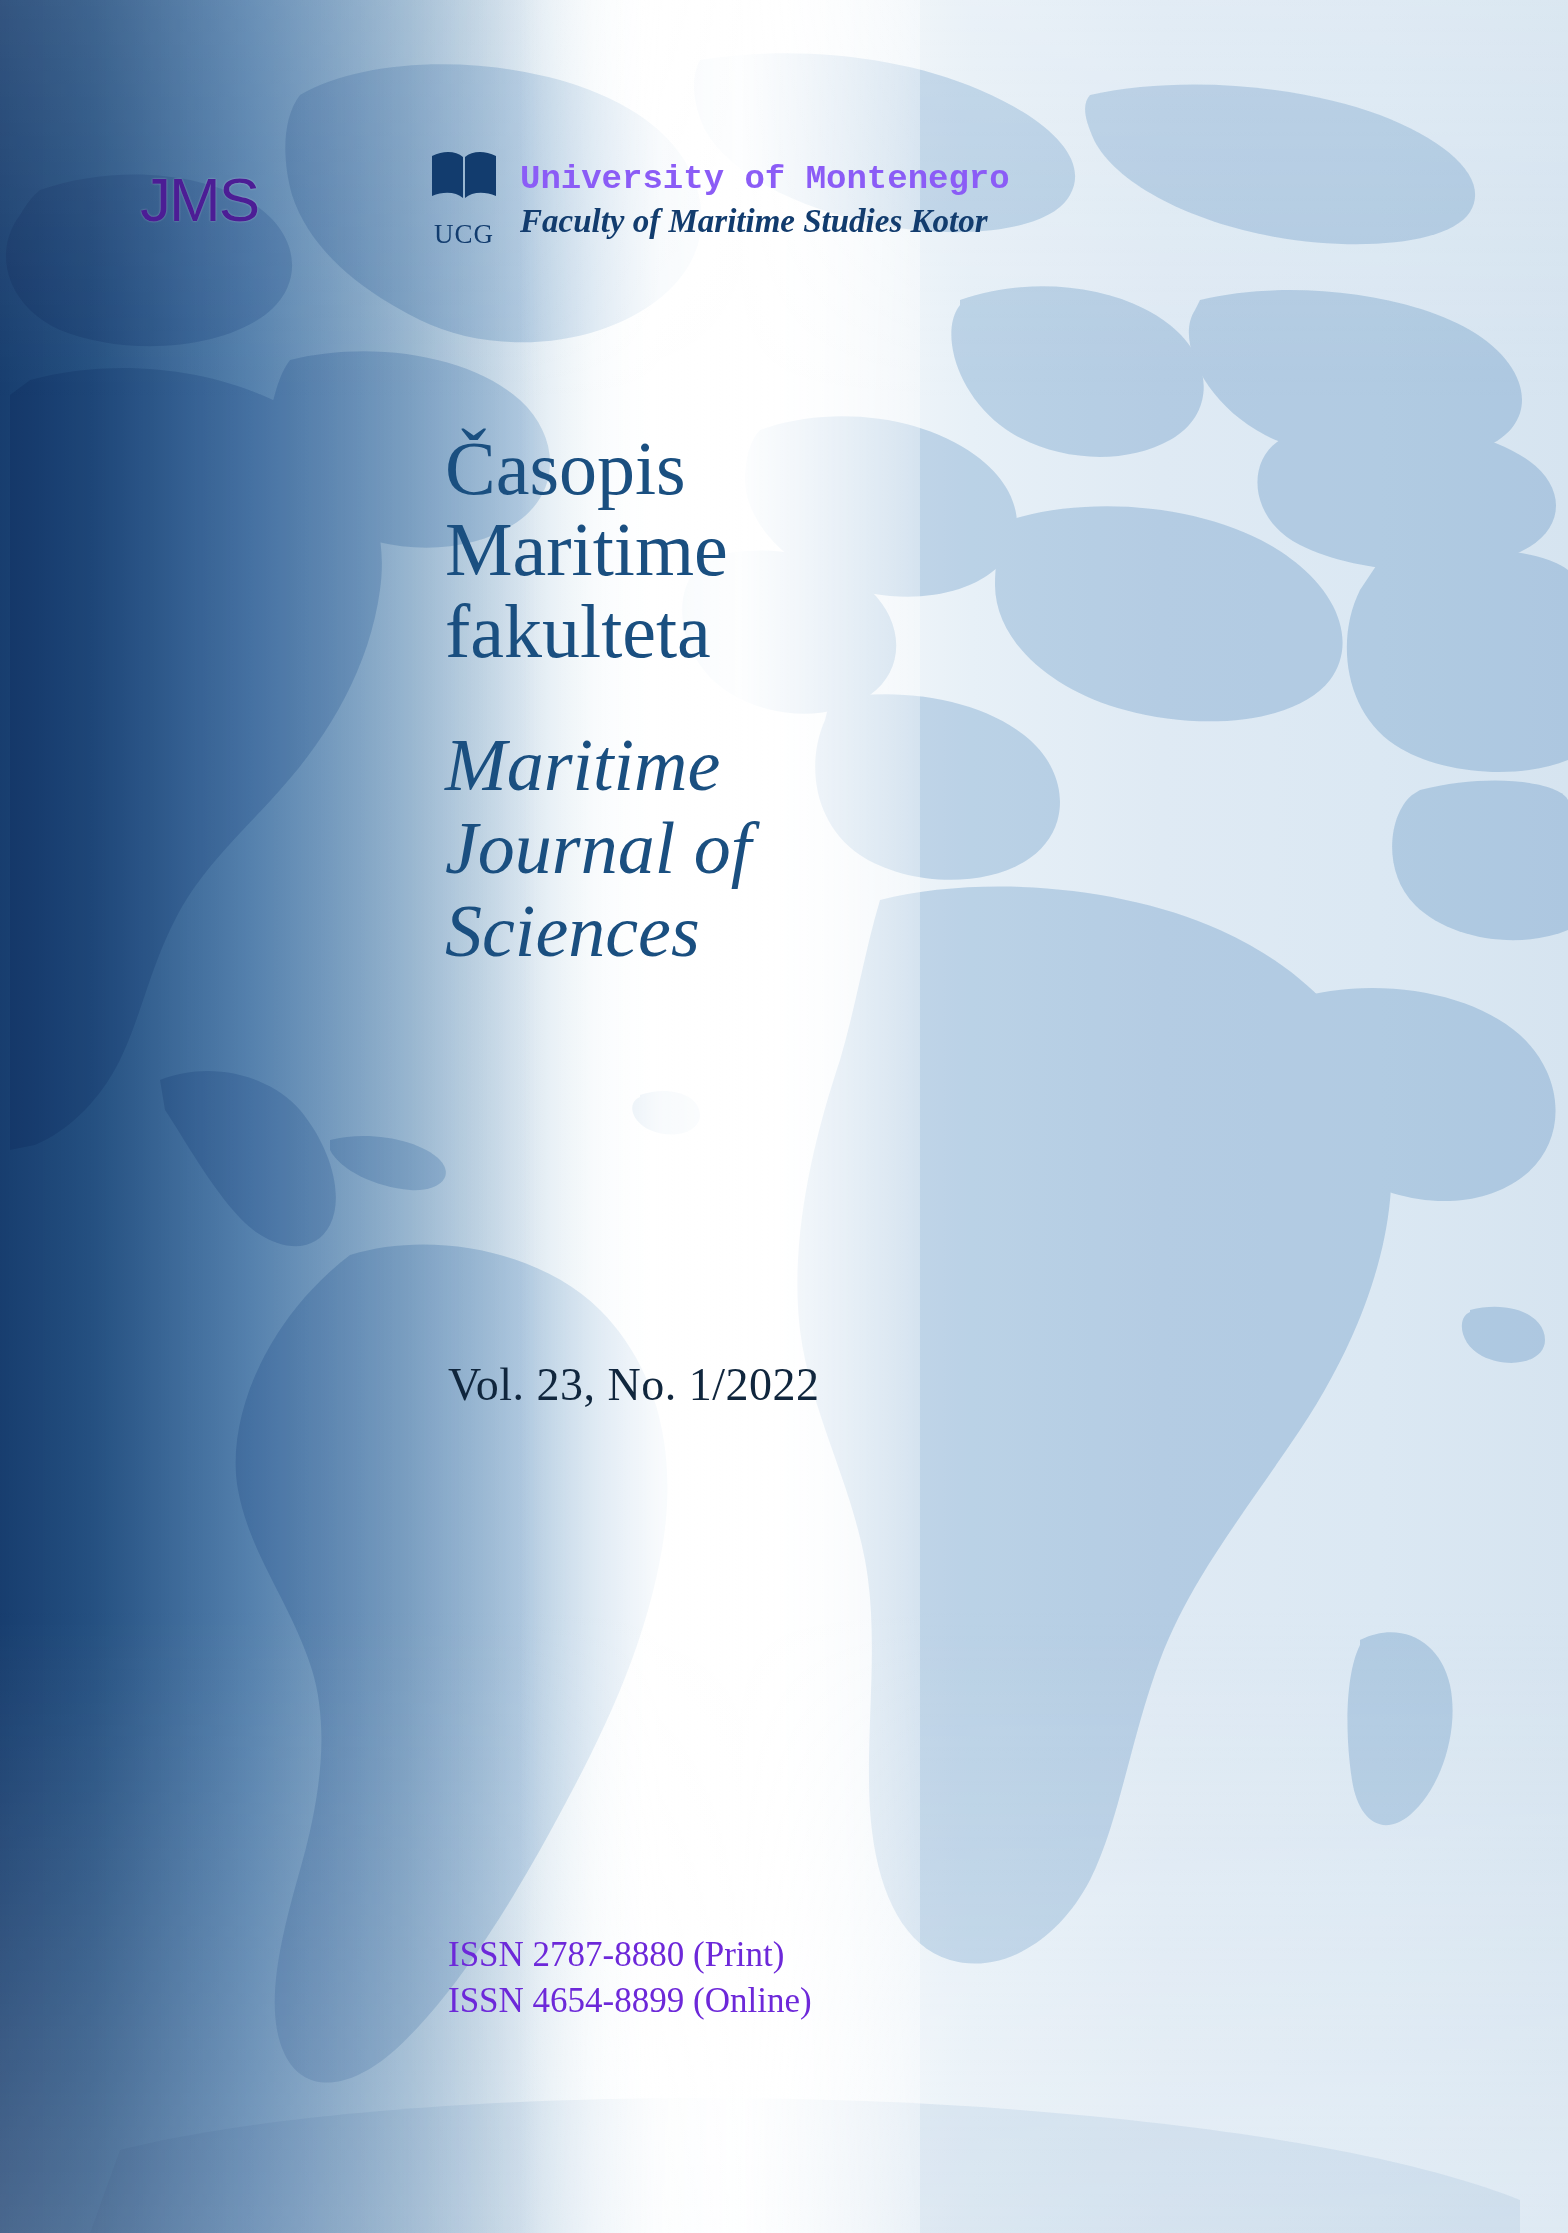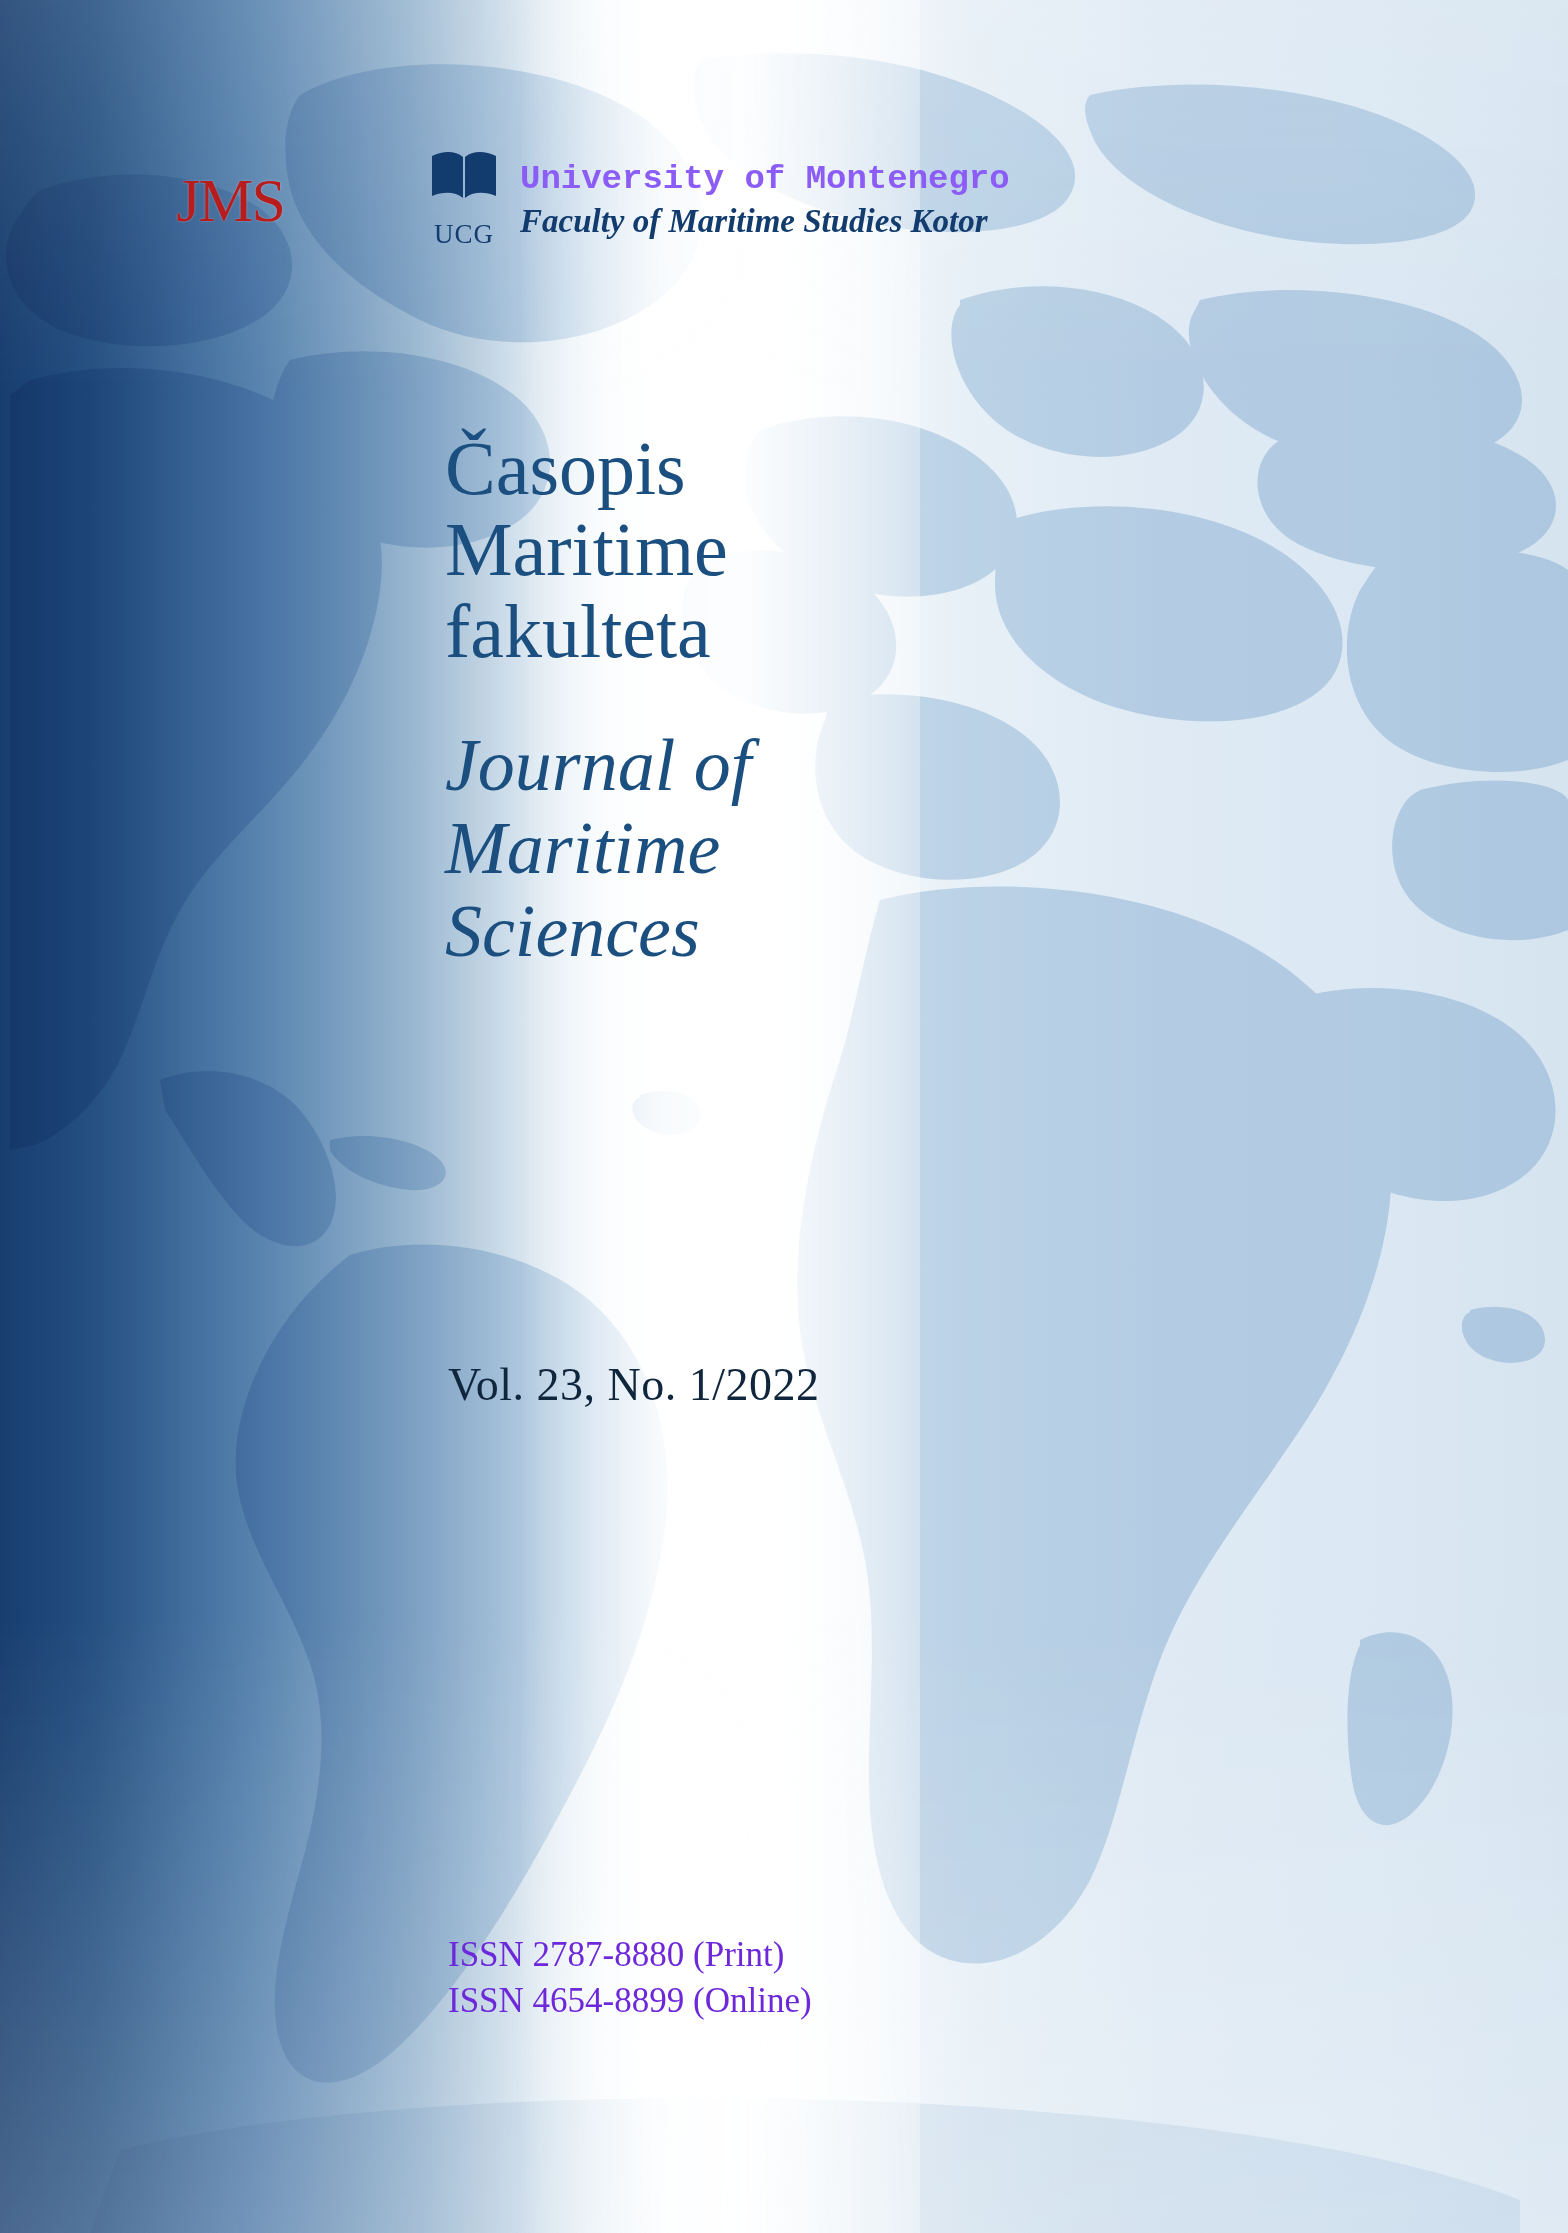--- a/index.html
+++ b/index.html
@@ -99,29 +99,28 @@
   
   .header {
     position: absolute;
     top: 150px;
     left: 140px;
     right: 120px;
     display: flex;
     align-items: center;
   }
   .jms-logo {
-    font-family: Liberation Serif, serif;
+    font-family: Liberation Sans, sans-serif;
     font-size: 62px;
     letter-spacing: -2px;
-    color: #b91c1c;
+    color: #4c1d95;
     font-weight: 400;
     line-height: 1;
     width: 180px;
     text-shadow: 0 0 2px rgba(255,255,255,0.4);
-    text-align: center;
   }
   .ucg-block {
     display: flex;
     align-items: center;
     margin-left: 110px;
   }
   .ucg-mark {
     display: flex;
     flex-direction: column;
     align-items: center;
@@ -276,22 +275,22 @@
     </div>
   </div>
 
   <div class="title-block">
     <div class="title-sr">
       <div>Časopis</div>
       <div>Maritime</div>
       <div>fakulteta</div>
     </div>
     <div class="title-en">
+      <div>Maritime</div>
       <div>Journal of</div>
-      <div>Maritime</div>
       <div>Sciences</div>
     </div>
   </div>
 
   <div class="volume">Vol. 23, No. 1/2022</div>
 
   <div class="issn-block">
     <div>ISSN 2787-8880 (Print)</div>
     <div>ISSN 4654-8899 (Online)</div>
   </div>

